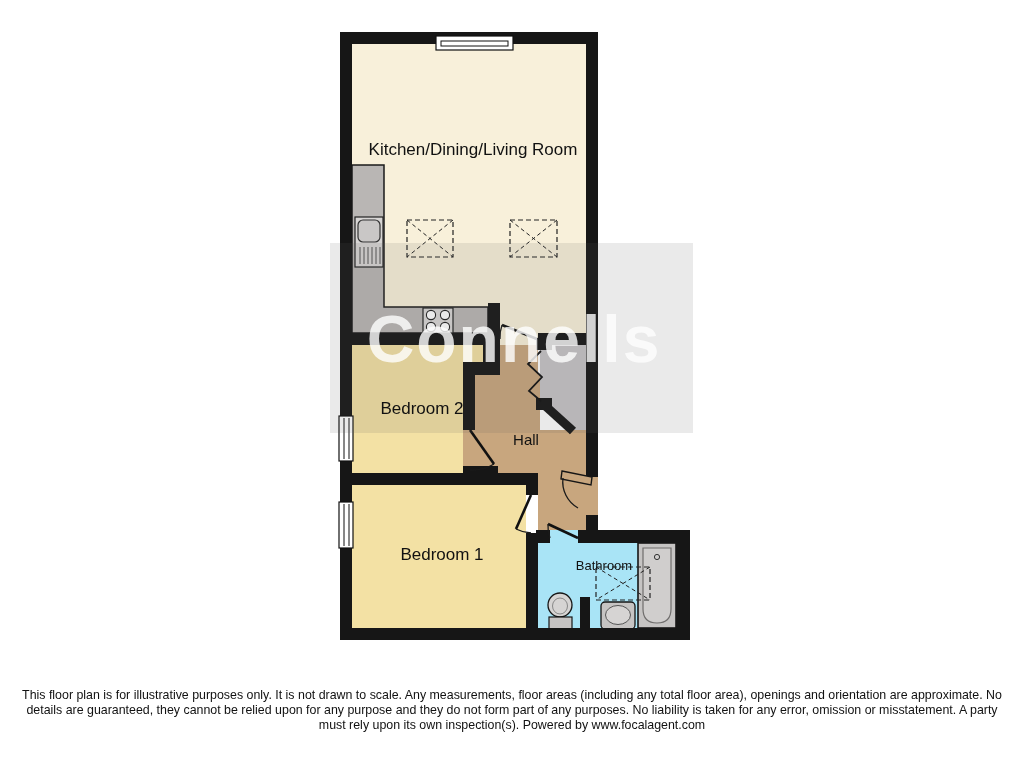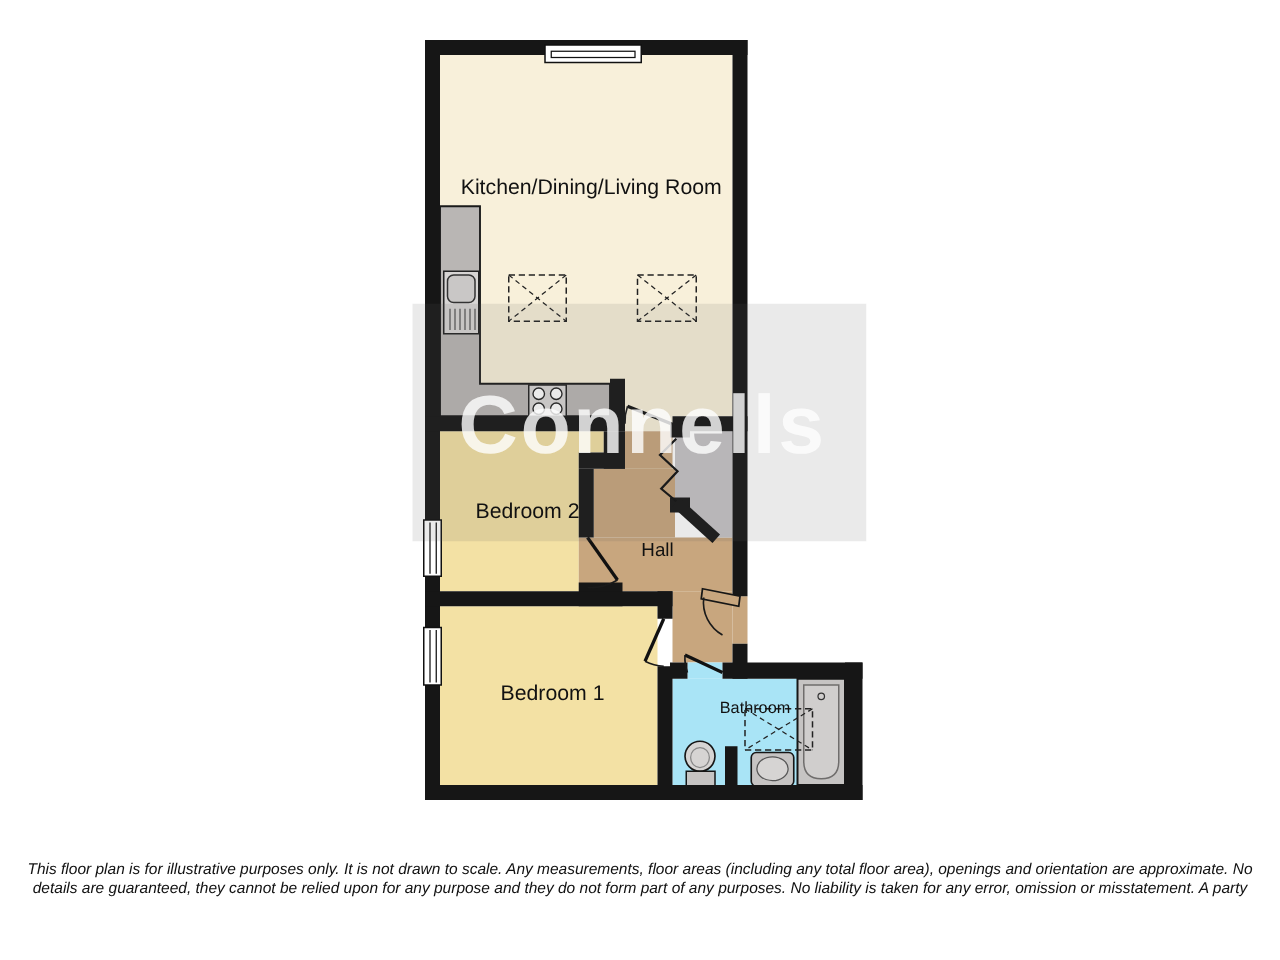--- a/index.html
+++ b/index.html
@@ -9,21 +9,21 @@
   .room-label{fill:#111;font-family:"Liberation Sans",sans-serif;}
   .lbl-lg{font-size:17px;}
   .lbl-md{font-size:15px;}
   .lbl-sm{font-size:13px;}
   .wall{fill:#161616;}
   .arc{fill:none;stroke:#1a1a1a;stroke-width:1.3;}
   .leaf{stroke:#111;stroke-width:2.6;}
   .dashbox{fill:none;stroke:#222;stroke-width:1.2;stroke-dasharray:5 3;}
   .dashx{fill:none;stroke:#222;stroke-width:1;stroke-dasharray:4 3;}
   #disclaimer{position:absolute;left:0;top:688px;width:1024px;text-align:center;
-              color:#111;font-size:12.4px;line-height:15.2px;font-style:italic;}
+              color:#111;font-size:12.4px;line-height:15.2px;}
   .wm-text{font-family:"Liberation Sans",sans-serif;font-weight:bold;letter-spacing:2px;}
 </style>
 </head>
 <body>
 
 <div id="stage">
 
   <svg id="plan-svg" width="1024" height="768" viewBox="0 0 1024 768">
 
     <g>
@@ -174,15 +174,16 @@
       <text x="422" y="414" text-anchor="middle" class="room-label lbl-lg">Bedroom 2</text>
       <text x="526" y="445" text-anchor="middle" class="room-label lbl-md">Hall</text>
       <text x="442" y="560" text-anchor="middle" class="room-label lbl-lg">Bedroom 1</text>
       <text x="604" y="570" text-anchor="middle" class="room-label lbl-sm">Bathroom</text>
     </g>
   </svg>
 
   <div id="disclaimer">
     <div>This floor plan is for illustrative purposes only. It is not drawn to scale. Any measurements, floor areas (including any total floor area), openings and orientation are approximate. No</div>
     <div>details are guaranteed, they cannot be relied upon for any purpose and they do not form part of any purposes. No liability is taken for any error, omission or misstatement. A party</div>
+    <div>must rely upon its own inspection(s). Powered by www.focalagent.com</div>
   </div>
 
 </div>
 
 </body></html>

